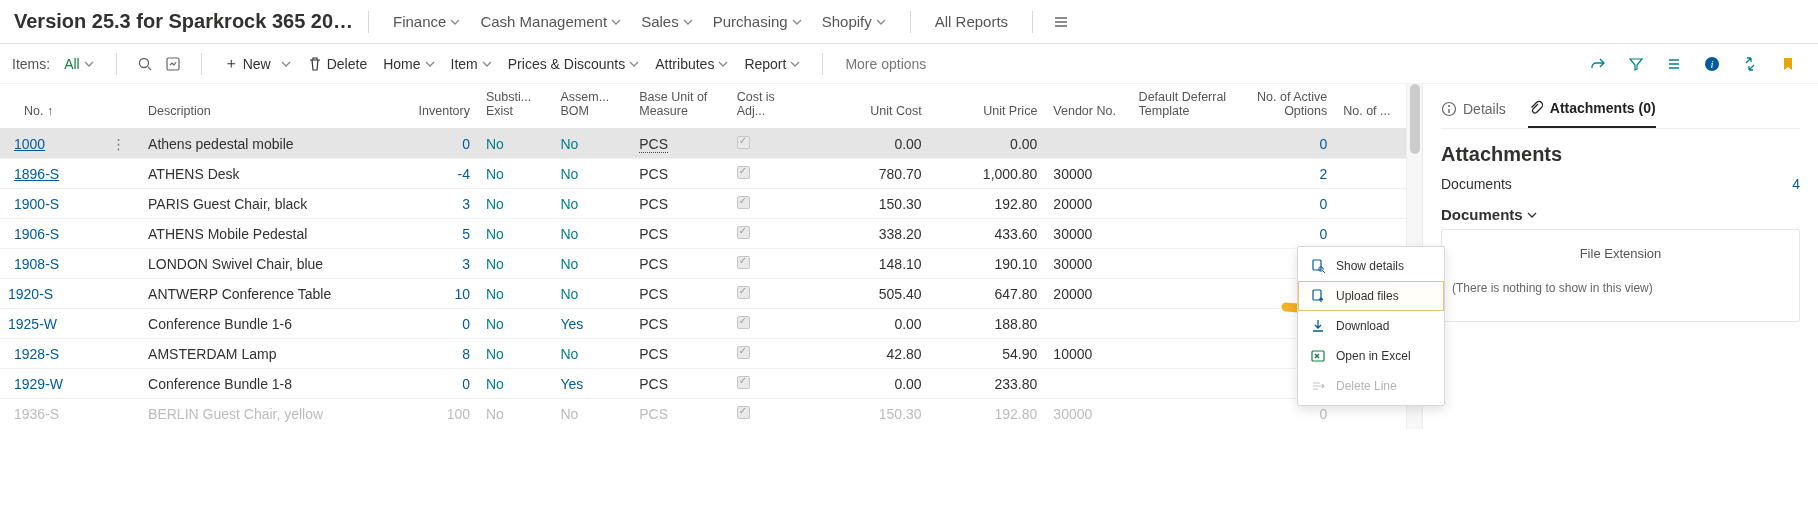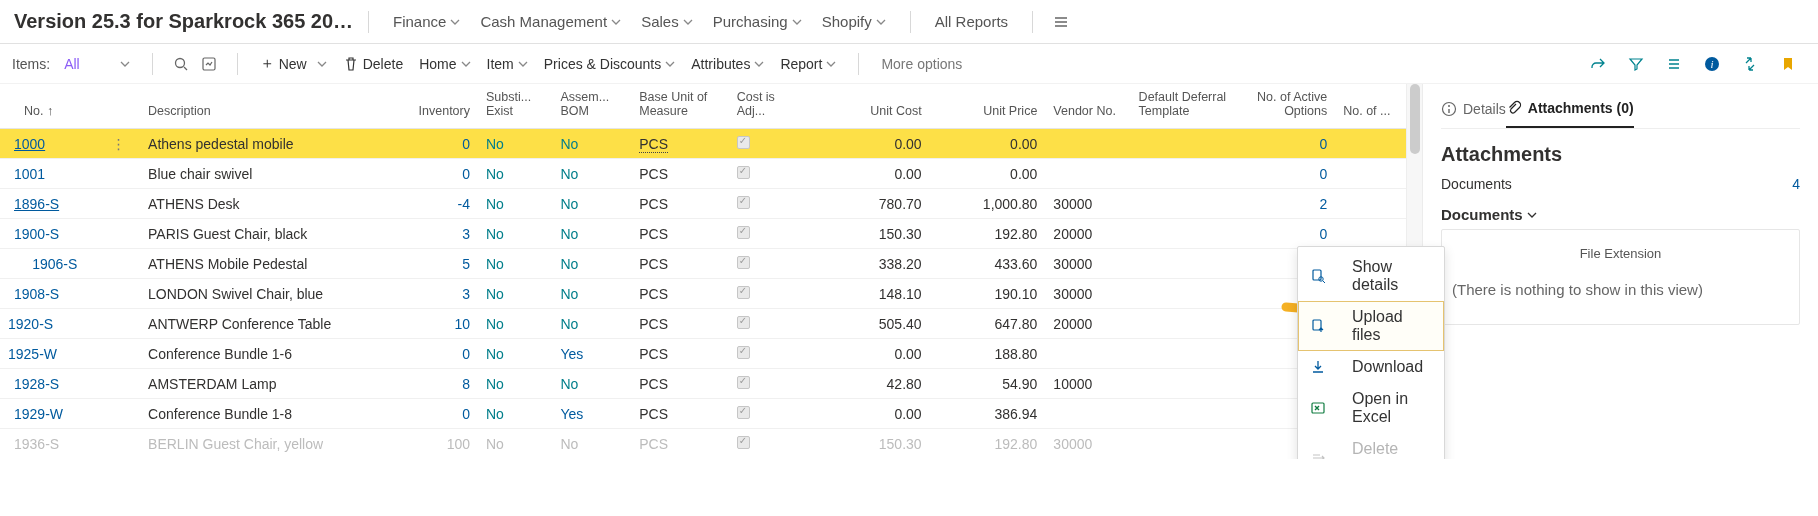--- a/index.html
+++ b/index.html
@@ -10,54 +10,54 @@
   .navitem { display:flex; align-items:center; padding:0 10px; color:#555; cursor:pointer; font-size:15px;}
   .chev { margin-left:4px; color:#888; font-size:10px;}
   .spacer { flex:1; }
   .iconbtn { width:28px; height:28px; display:flex; align-items:center; justify-content:center; cursor:pointer; color:#666; }
   .iconbtn.teal{color:#00838f;}
   .iconbtn.yellow{color:#e8a600;}
 
   .toolbar { display:flex; align-items:center; height:40px; padding:0 10px; border-bottom:1px solid #f2f2f2; font-size:14px;}
   .tool { display:flex; align-items:center; padding:0 8px; cursor:pointer; color:#333;}
   .tool .chev{color:#888;}
-  .tool.link{color:#8b5cf6;gap:36px;}
+  .tool.link{color:#15803d;}
   .right-icons{display:flex;align-items:center;gap:10px;margin-right:6px;}
 
   .main { display:flex; position:relative; }
   .grid-area { flex:1; overflow:hidden; }
   table { border-collapse:collapse; width:100%; }
   th { font-weight:400; font-size:12.5px; color:#555; text-align:left; padding:6px 8px 10px 8px; border-bottom:1px solid #e5e5e5; vertical-align:bottom; user-select:none;}
   th.right, td.right { text-align:right; }
   td { padding:6px 8px; border-bottom:1px solid #f0f0f0; font-size:14px; vertical-align:middle; height:30px;}
   td.link{ color:#005a9e; cursor:pointer;}
   td.no{color:#007e8a;}
-  tr.selected td{ background:#fde047; }
+  tr.selected td{ background:#e5e5e5; }
   tr.selected td.idcell a{text-decoration:underline;color:#005a9e;}
   .chk{width:13px;height:13px;background:#e9e9e9;border:1px solid #c6c6c6;display:inline-block;border-radius:2px;position:relative;}
   .chk::after{content:"✓";font-size:10px;color:#9a9a9a;position:absolute;top:-2px;left:1px;}
   .rowmenu{color:#777;}
   .lastrow td{color:#bcbcbc;border-bottom:none;}
   .scrollbar{width:16px;background:#f7f7f7;border-left:1px solid #eee;position:relative;}
   .scrollthumb{position:absolute;top:0;left:3px;width:10px;height:70px;background:#ccc;border-radius:5px;}
 
   .panel { width:396px; border-left:1px solid #ececec; padding:12px 18px 0 18px; position:relative;}
-  .panel-tabs{display:flex;border-bottom:1px solid #eee;}
+  .panel-tabs{display:flex;gap:22px;border-bottom:1px solid #eee;}
   .ptab{display:flex;align-items:center;gap:6px;padding:4px 0 10px 0;color:#666;cursor:pointer;}
   .ptab.active{color:#222;border-bottom:2px solid #222;font-weight:700;}
   .section-h{font-size:20px;font-weight:600;margin:14px 0 8px 0;}
   .kv{display:flex;justify-content:space-between;align-items:center;padding:2px 0 14px 0;}
   .kv .v{color:#005a9e;cursor:pointer;}
   .sub-h{font-size:15px;font-weight:600;display:flex;align-items:center;gap:4px;margin-bottom:6px;}
   .docbox{border:1px solid #e6e6e6;border-radius:2px;padding:10px;}
   .col-head{text-align:center;font-size:13px;color:#555;padding:6px 0 14px 0;}
-  .empty{font-size:15px;color:#666;padding:6px 0 16px 0;}
+  .empty{font-size:12px;color:#666;padding:6px 0 16px 0;}
 
   .ctxmenu{position:absolute;left:-144px;top:40px;width:148px;background:#fff;border:1px solid #d8d8d8;box-shadow:0 4px 12px rgba(0,0,0,0.12);border-radius:2px;z-index:50;padding:4px 0;}
-  .ctxitem{display:flex;align-items:center;gap:26px;padding:7px 12px;font-size:16px;color:#333;cursor:pointer;}
+  .ctxitem{display:flex;align-items:center;gap:10px;padding:7px 12px;font-size:12px;color:#333;cursor:pointer;}
   .ctxitem.disabled{color:#b5b5b5;cursor:default;}
   .ctxitem.hl{outline:1px solid #e5c370;outline-offset:-1px;background:#fffef8;}
   .ctxicon{width:16px;height:16px;display:inline-flex;align-items:center;justify-content:center;color:#005a9e;font-size:14px;}
   .ctxitem.disabled .ctxicon{color:#c3c3c3;}
 
   .arrow-wrap{position:absolute;left:-160px;top:96px;pointer-events:none;z-index:40;}
 
   svg.icn{width:16px;height:16px;display:block;}
   .chevsvg{width:10px;height:10px;}
 
@@ -279,36 +279,20 @@
             <td><span style="border-bottom:1px dotted #444;">PCS</span></td>
             <td><span class="chk"></span></td>
             <td class="right">0.00</td>
             <td class="right">0.00</td>
             <td></td>
             <td></td>
             <td class="right link">0</td>
             <td></td>
           </tr>
           <tr>
-            <td class="link idcell" style="padding-left:14px;"><a>1001</a></td>
-            <td class="rowmenu"></td>
-            <td>Blue chair swivel</td>
-            <td class="right link">0</td>
-            <td class="no">No</td>
-            <td class="no">No</td>
-            <td><span style="">PCS</span></td>
-            <td><span class="chk"></span></td>
-            <td class="right">0.00</td>
-            <td class="right">0.00</td>
-            <td></td>
-            <td></td>
-            <td class="right link">0</td>
-            <td></td>
-          </tr>
-          <tr>
             <td class="link idcell" style="padding-left:14px;text-decoration:underline;"><a>1896-S</a></td>
             <td class="rowmenu"></td>
             <td>ATHENS Desk</td>
             <td class="right link">-4</td>
             <td class="no">No</td>
             <td class="no">No</td>
             <td><span style="">PCS</span></td>
             <td><span class="chk"></span></td>
             <td class="right">780.70</td>
             <td class="right">1,000.80</td>
@@ -327,21 +311,21 @@
             <td><span style="">PCS</span></td>
             <td><span class="chk"></span></td>
             <td class="right">150.30</td>
             <td class="right">192.80</td>
             <td>20000</td>
             <td></td>
             <td class="right link">0</td>
             <td></td>
           </tr>
           <tr>
-            <td class="link idcell" style="padding-left:14px;text-align:center;"><a>1906-S</a></td>
+            <td class="link idcell" style="padding-left:14px;"><a>1906-S</a></td>
             <td class="rowmenu"></td>
             <td>ATHENS Mobile Pedestal</td>
             <td class="right link">5</td>
             <td class="no">No</td>
             <td class="no">No</td>
             <td><span style="">PCS</span></td>
             <td><span class="chk"></span></td>
             <td class="right">338.20</td>
             <td class="right">433.60</td>
             <td>30000</td>
@@ -416,21 +400,21 @@
           <tr>
             <td class="link idcell" style="padding-left:14px;"><a>1929-W</a></td>
             <td class="rowmenu"></td>
             <td>Conference Bundle 1-8</td>
             <td class="right link">0</td>
             <td class="no">No</td>
             <td class="link">Yes</td>
             <td><span style="">PCS</span></td>
             <td><span class="chk"></span></td>
             <td class="right">0.00</td>
-            <td class="right">386.94</td>
+            <td class="right">233.80</td>
             <td></td>
             <td></td>
             <td class="right link">0</td>
             <td></td>
           </tr>
           <tr class="lastrow">
             <td class="link idcell" style="padding-left:14px;"><a>1936-S</a></td>
             <td class="rowmenu"></td>
             <td>BERLIN Guest Chair, yellow</td>
             <td class="right link">100</td>

